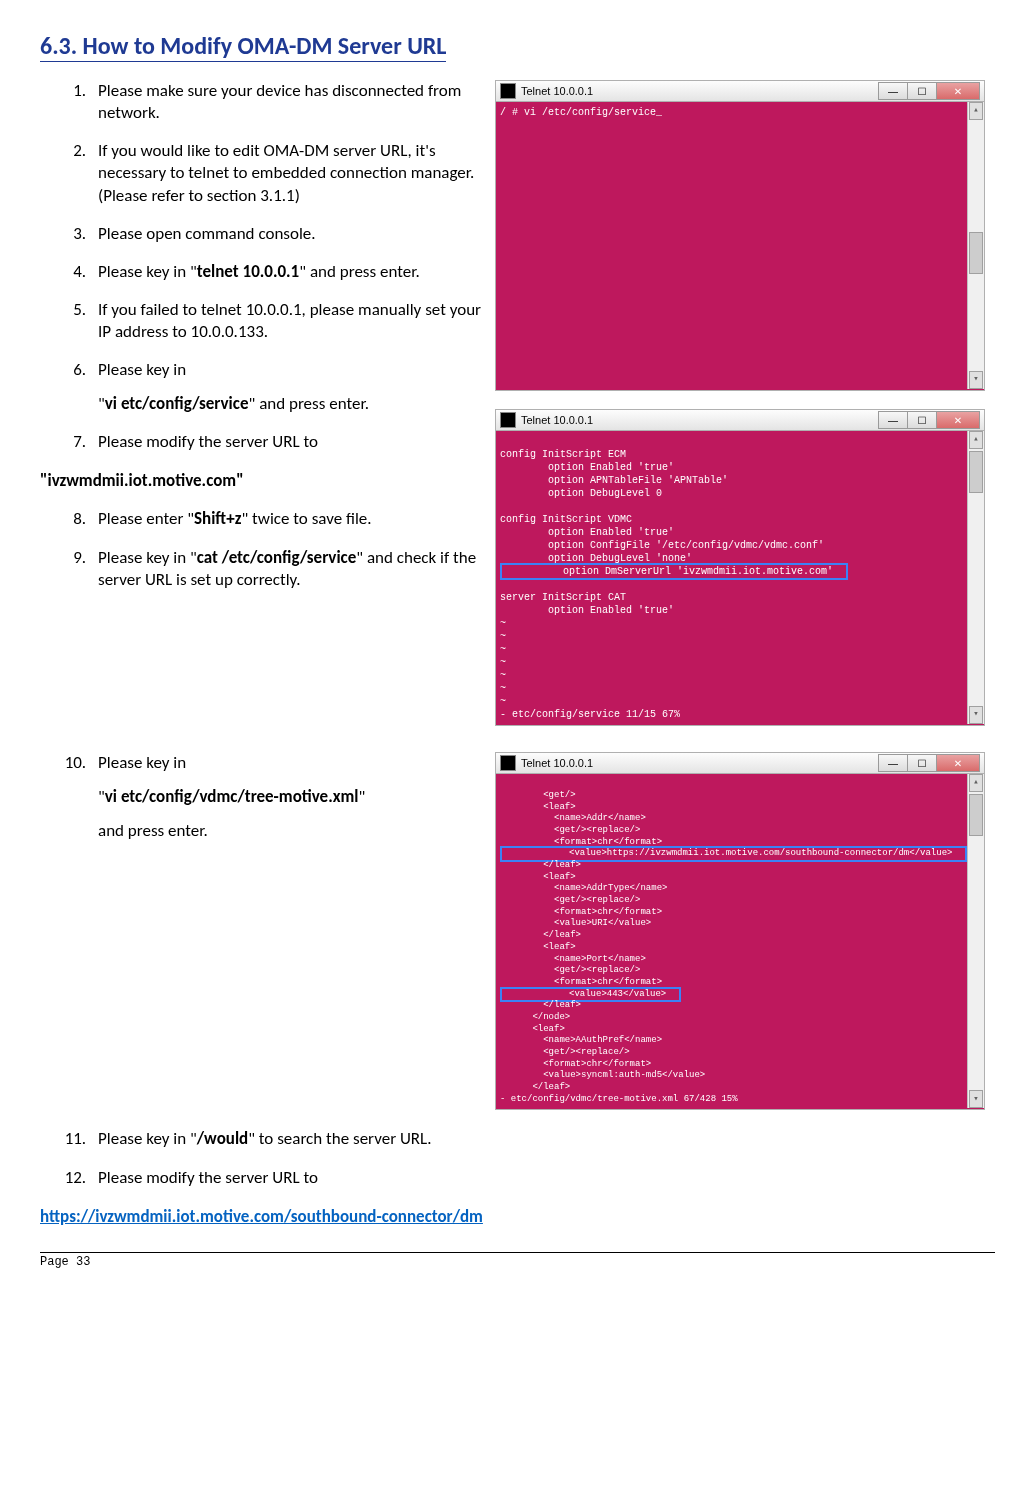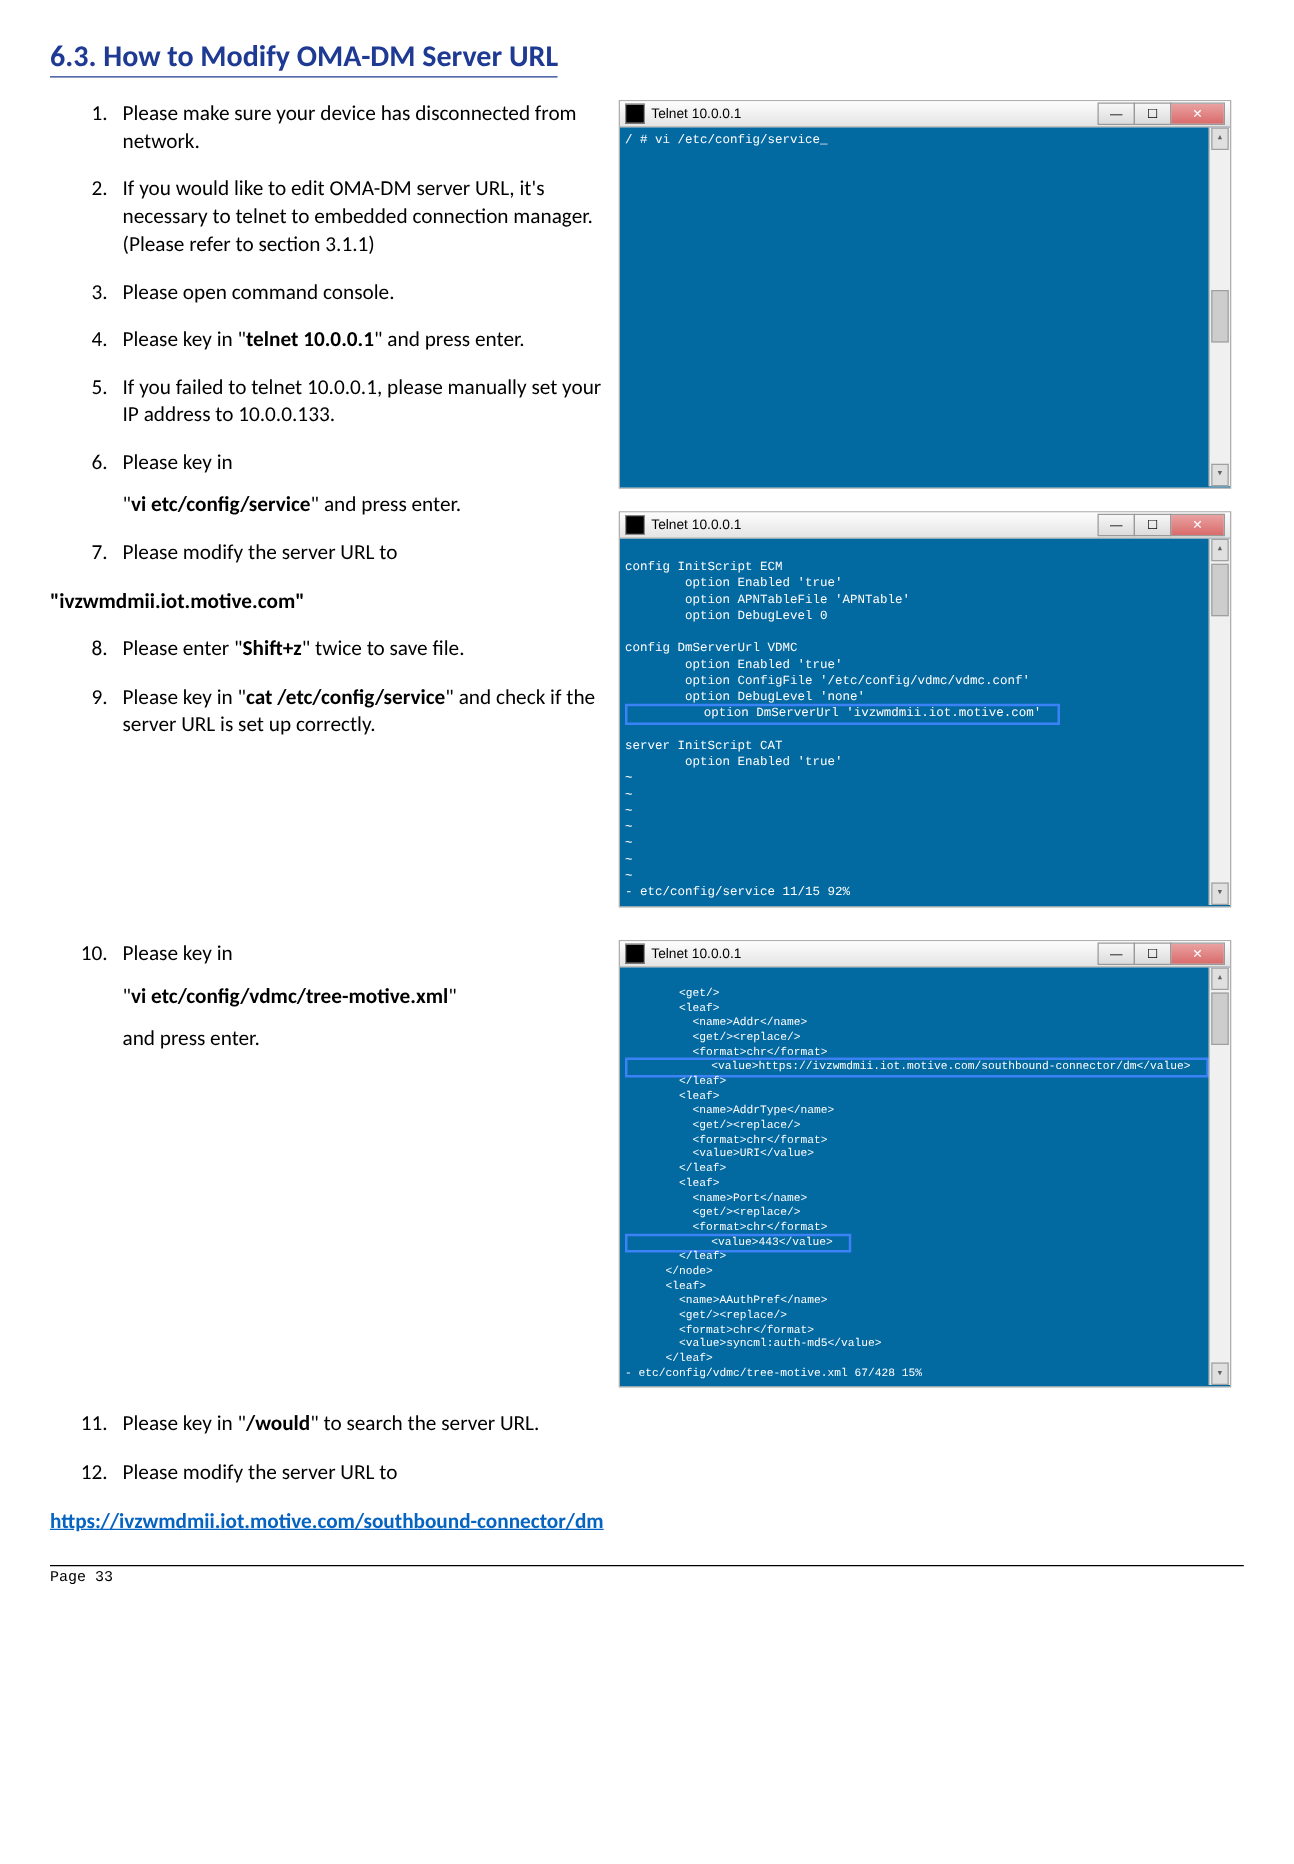--- a/index.html
+++ b/index.html
@@ -81,21 +81,21 @@
   .winbtn {
     width: 28px; height: 16px;
     border: 1px solid #9a9a9a;
     margin-left: -1px;
     background: linear-gradient(#f7f7f7,#dcdcdc);
     display: flex; align-items: center; justify-content: center;
     font-size: 10px;
   }
   .winbtn.close { background: linear-gradient(#e9a2a2,#d96b6b); color:#fff; width:42px;}
   .termbody {
-    background: #0369a1;
+    background: #be185d;
     color: #fff;
     padding: 4px;
     white-space: pre;
     min-height: 240px;
     overflow: hidden;
     position: relative;
   }
   .termbody .red {
     border: 2px solid #3b82f6;
     display: inline-block;
@@ -200,36 +200,36 @@
           <div class="winbtn">☐</div>
           <div class="winbtn close">✕</div>
         </div>
       </div>
       <div class="termbody" style="min-height:260px">
 <span>config InitScript ECM</span>
 <span>        option Enabled 'true'</span>
 <span>        option APNTableFile 'APNTable'</span>
 <span>        option DebugLevel 0</span>
 <span></span>
-<span>config DmServerUrl VDMC</span>
+<span>config InitScript VDMC</span>
 <span>        option Enabled 'true'</span>
 <span>        option ConfigFile '/etc/config/vdmc/vdmc.conf'</span>
 <span>        option DebugLevel 'none'</span>
 <span class="red">        option DmServerUrl 'ivzwmdmii.iot.motive.com'</span>
 <span></span>
 <span>server InitScript CAT</span>
 <span>        option Enabled 'true'</span>
 <span>~</span>
 <span>~</span>
 <span>~</span>
 <span>~</span>
 <span>~</span>
 <span>~</span>
 <span>~</span>
-<span>- etc/config/service 11/15 92%</span></div>
+<span>- etc/config/service 11/15 67%</span></div>
       <div class="scrollbar">
         <div class="scrollarr top">▴</div>
         <div class="scrollthumb" style="top:20px"></div>
         <div class="scrollarr bot">▾</div>
       </div>
     </div>
   </div>
 </div>
 
 

